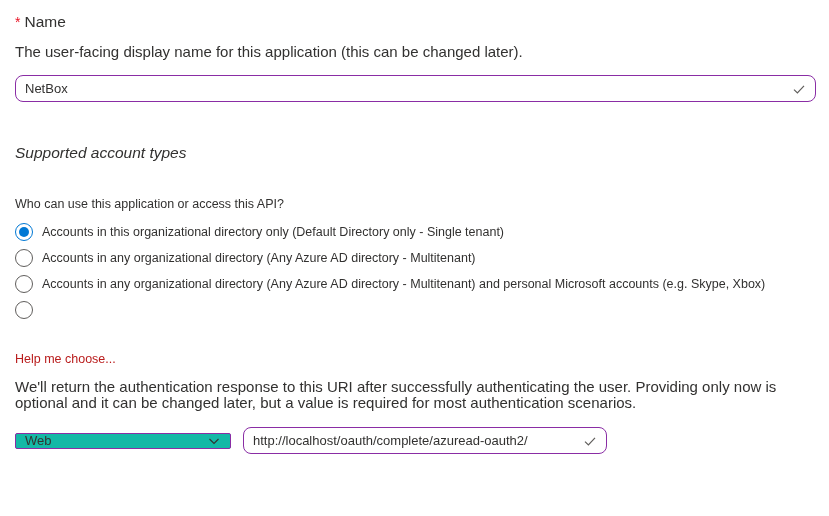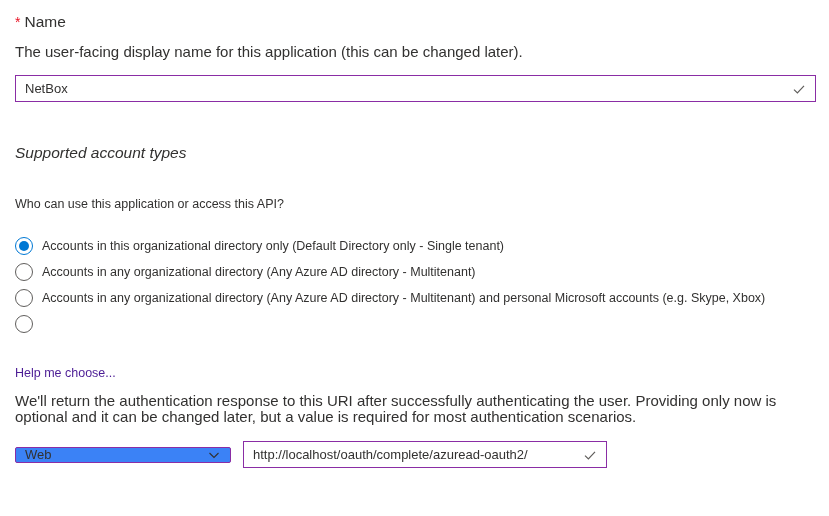--- a/index.html
+++ b/index.html
@@ -26,21 +26,21 @@
     color: #323130;
     margin-top: 12px;
     max-width: 802px;
   }
 
   .text-field {
     position: relative;
     margin-top: 15px;
     height: 27px;
     border: 1px solid #8a2da5;
-    border-radius: 0;
+    border-radius: 8px;
     background: #ffffff;
     display: flex;
     align-items: center;
   }
   .text-field.full { width: 801px; }
   .text-field input {
     border: none;
     outline: none;
     background: transparent;
     font-family: "Liberation Sans", sans-serif;
@@ -58,21 +58,21 @@
     display: flex;
   }
 
   .section-gap-1 { margin-top: 41px; font-style: italic; }
   .question {
     font-size: 12.5px;
     line-height: 15px;
     margin-top: 34px;
   }
 
-  .radio-group { margin-top: 25px; }
+  .radio-group { margin-top: 11px; }
   .radio-row {
     display: flex;
     align-items: center;
     height: 18px;
     margin-bottom: 8px;
     cursor: pointer;
   }
   .radio-circle {
     width: 18px;
     height: 18px;
@@ -91,21 +91,21 @@
     font-size: 12.5px;
     color: #323130;
     margin-left: 9px;
     white-space: nowrap;
   }
 
   .help-link {
     display: inline-block;
     margin-top: 25px;
     font-size: 12.5px;
-    color: #4c1d95;
+    color: #b91c1c;
     text-decoration: none;
     cursor: pointer;
   }
 
   .section-gap-2 { margin-top: 49px; }
 
   .redirect-row {
     margin-top: 16px;
     display: flex;
     align-items: center;
@@ -114,21 +114,21 @@
     position: relative;
     width: 216px;
     height: 16px;
     border: 1px solid #8a2da5;
     border-radius: 2px;
     display: flex;
     align-items: center;
     padding: 0 28px 0 9px;
     font-size: 13px;
     cursor: pointer;
-    background: #3b82f6;
+    background: #14b8a6;
   }
   .dropdown .chevron {
     position: absolute;
     right: 9px;
     top: 50%;
     transform: translateY(-50%);
     display: flex;
   }
   .uri-field {
     width: 364px;

